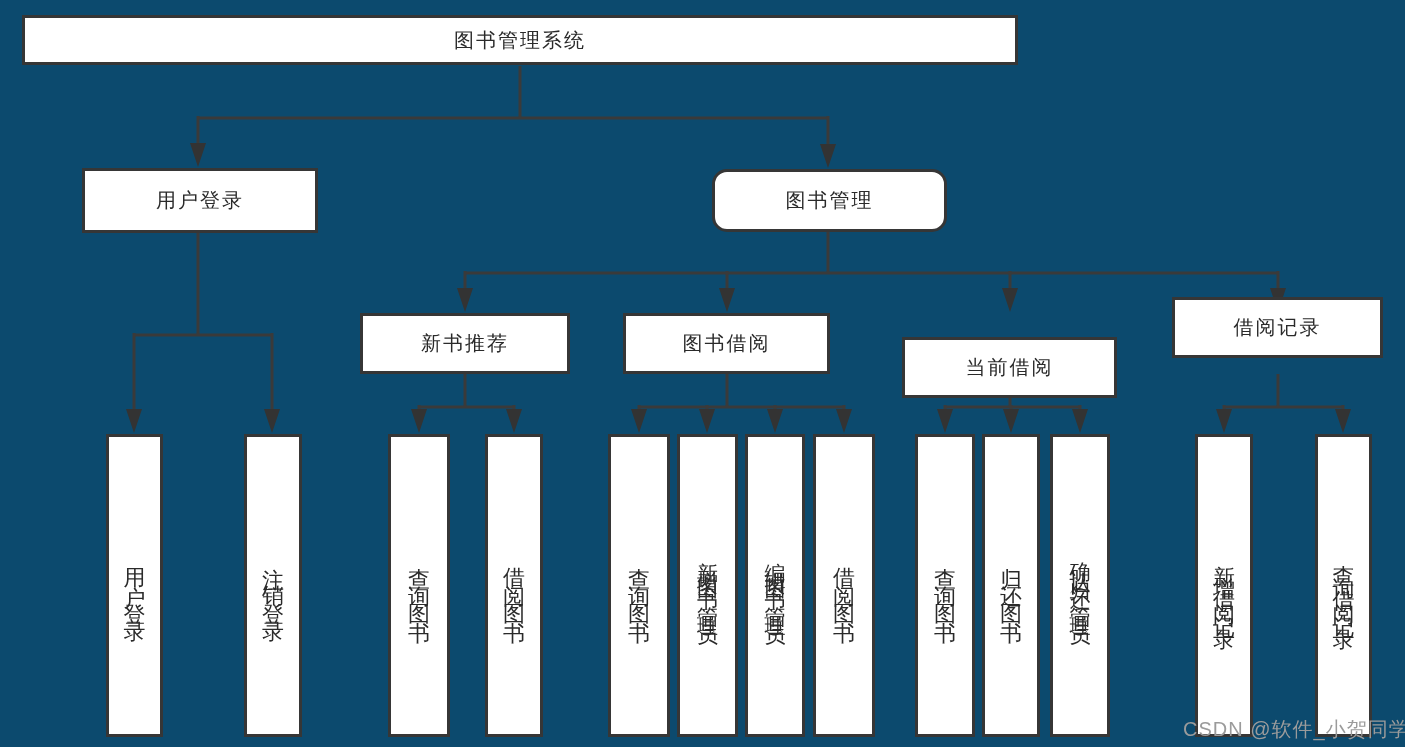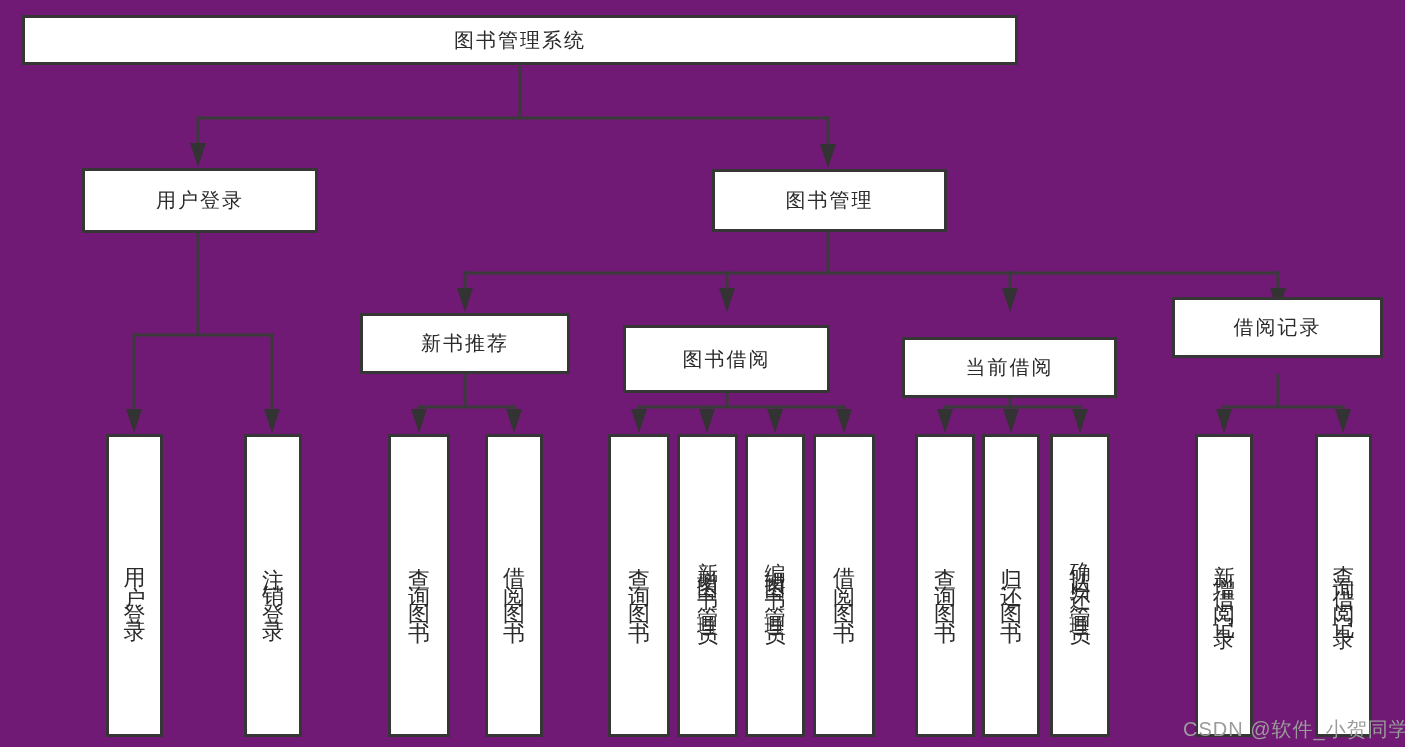--- a/index.html
+++ b/index.html
@@ -1,17 +1,17 @@
 <!DOCTYPE html>
 <html><head>
 <meta charset="utf-8">
 <style>
   html,body{margin:0;padding:0;background:#fff;}
   .stage{
-    position:relative;width:1405px;height:747px;background:#701a75;overflow:hidden;
+    position:relative;width:1405px;height:747px;background:#0c4a6e;overflow:hidden;
     font-family:"Liberation Sans","DejaVu Sans",sans-serif;color:#2a2a2a;text-decoration:underline;
   }
   .connectors{position:absolute;left:0;top:0;width:1405px;height:747px;}
   .box{
     position:absolute;box-sizing:border-box;border:3px solid #363636;background:#fff;
     display:flex;align-items:center;justify-content:center;text-align:center;
   }
   .h-box{font-size:20px;letter-spacing:2px;}
   .v-box{writing-mode:vertical-rl;font-size:22px;}
   .ls4{letter-spacing:18px;}
@@ -61,28 +61,28 @@
     </g>
   </svg>
 
   <div class="box h-box" style="left:22px;top:15px;width:996px;height:50px;">
     <span class="lbl">图书管理系统</span>
   </div>
 
   <div class="box h-box" style="left:82px;top:168px;width:236px;height:65px;">
     <span class="lbl">用户登录</span>
   </div>
-  <div class="box h-box" style="left:712px;top:169px;width:235px;height:63px;">
+  <div class="box h-box" style="left:712px;top:169px;width:235px;height:63px;border-radius:15px;">
     <span class="lbl">图书管理</span>
   </div>
 
   <div class="box h-box" style="left:360px;top:313px;width:210px;height:61px;">
     <span class="lbl">新书推荐</span>
   </div>
-  <div class="box h-box" style="left:623px;top:313px;width:207px;height:68px;margin-top:12px;">
+  <div class="box h-box" style="left:623px;top:313px;width:207px;height:61px;">
     <span class="lbl">图书借阅</span>
   </div>
   <div class="box h-box" style="left:902px;top:313px;width:215px;height:61px;margin-top:24px;">
     <span class="lbl">当前借阅</span>
   </div>
   <div class="box h-box" style="left:1172px;top:297px;width:211px;height:61px;">
     <span class="lbl">借阅记录</span>
   </div>
 
   <div class="box v-box ls4" style="left:106px;top:434px;width:57px;height:303px;">

